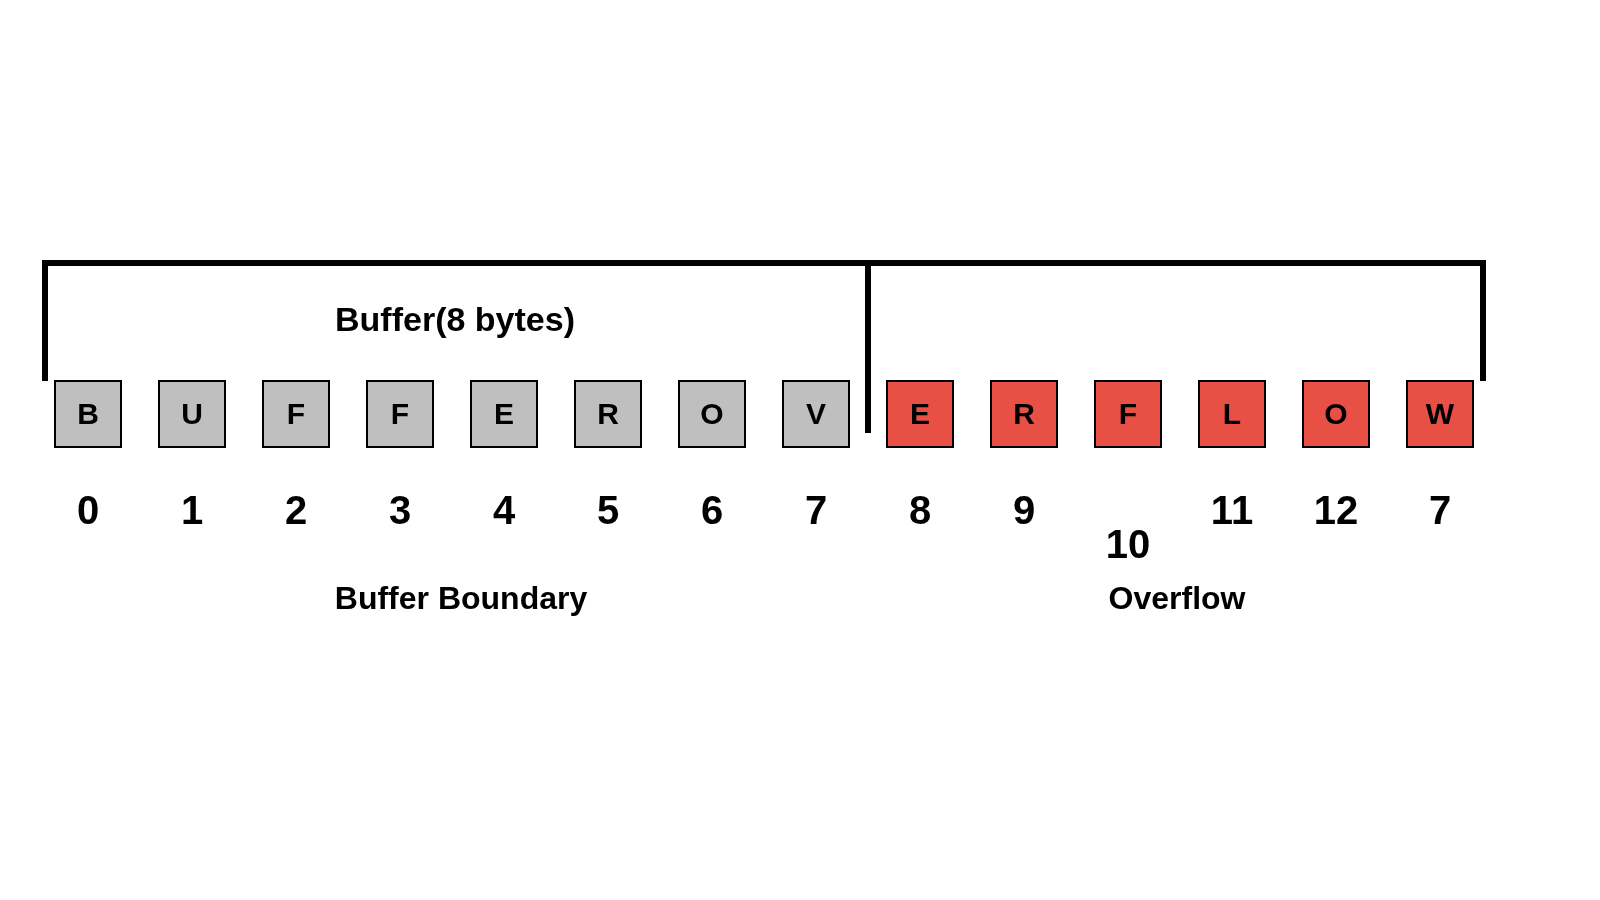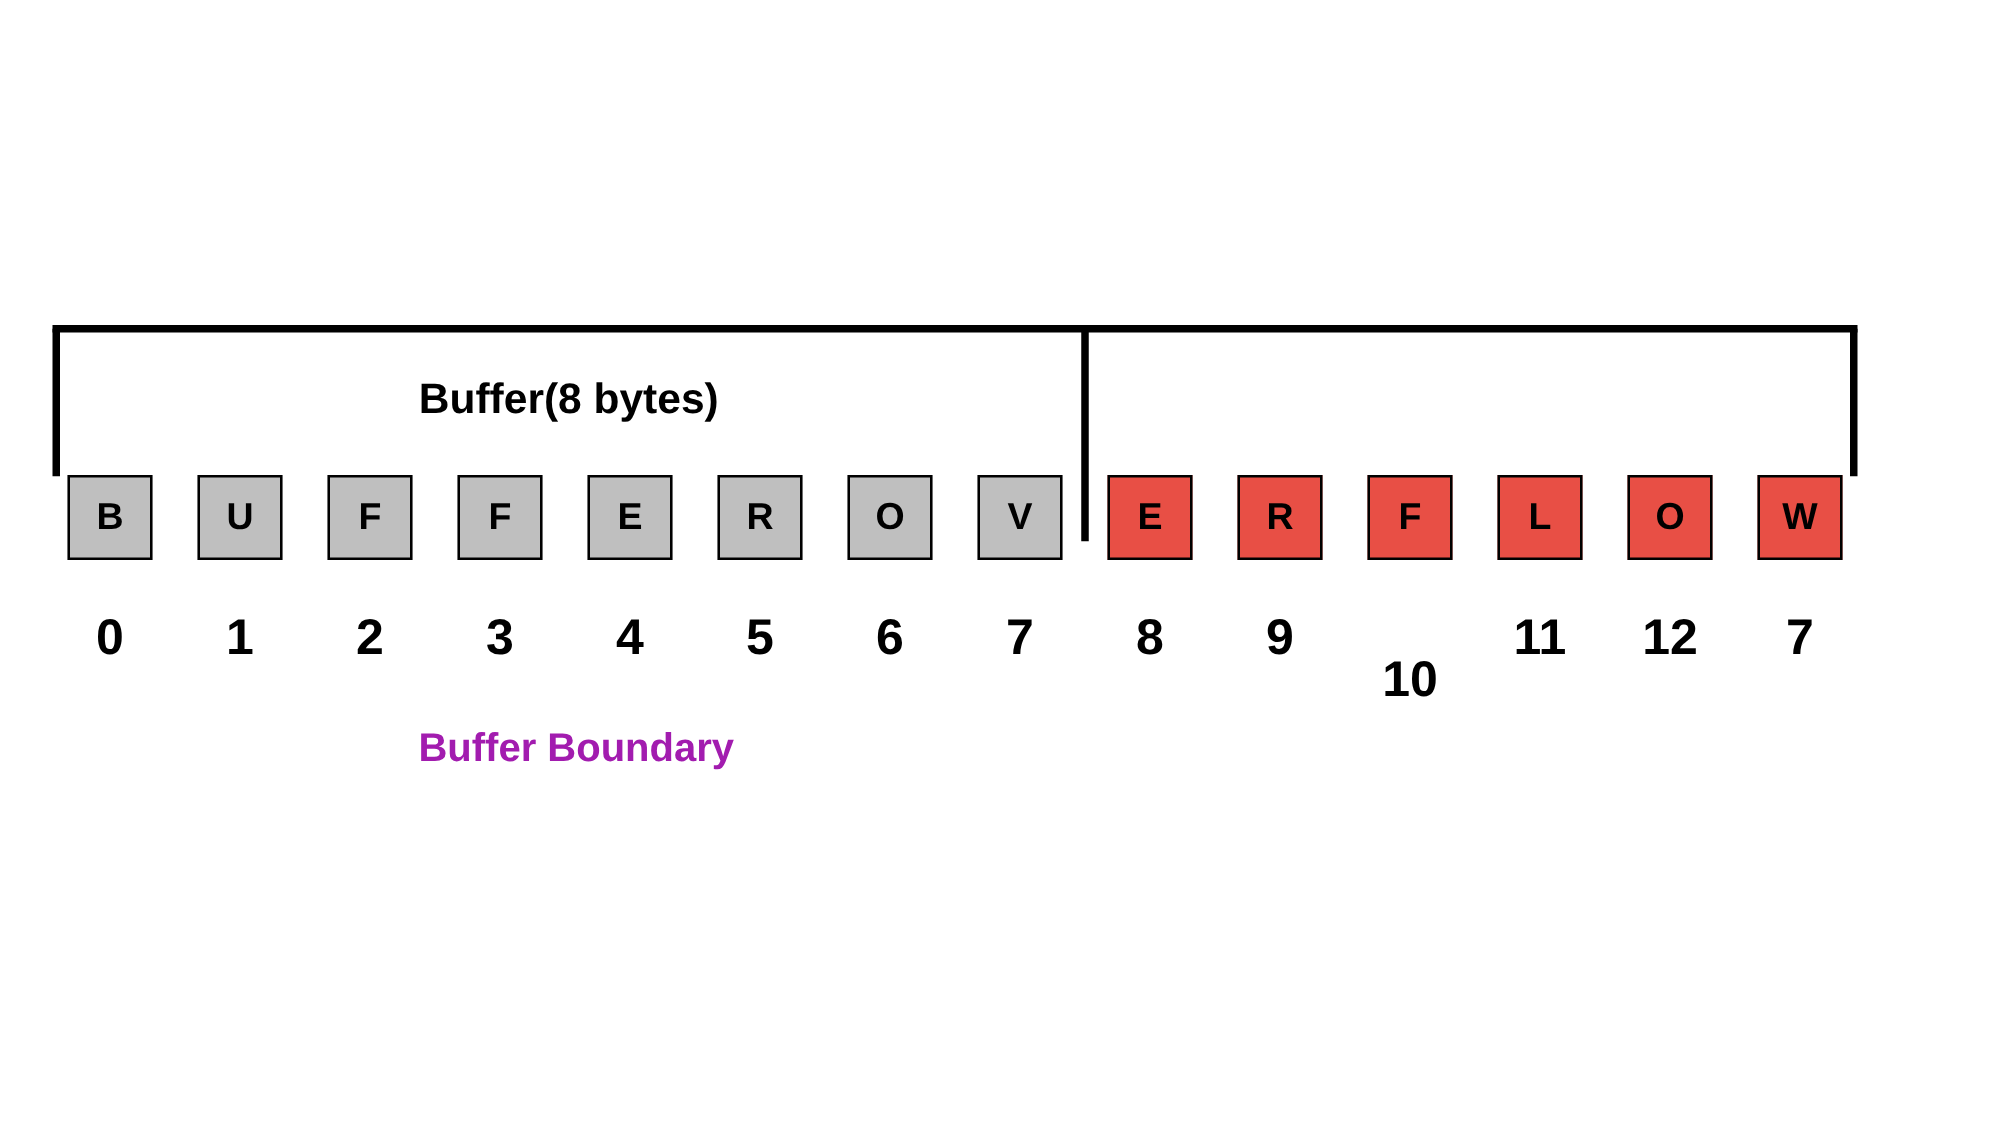--- a/index.html
+++ b/index.html
@@ -63,21 +63,21 @@
     font-size: 40px;
     font-weight: 900;
     text-align: center;
     color: #000;
   }
 
   .region-label {
     position: absolute;
     font-size: 32px;
     font-weight: 800;
-    color: #a21caf;
+    color: #000000;
     text-align: center;
   }
 </style>
 </head>
 <body>
 
 <div class="stage">
 
   <div class="bracket" id="bracket" style="left: 42px; top: 260px; width: 1444px;">
     <div class="tick-left"></div>
@@ -111,14 +111,15 @@
       <div class="idx" style="left: 1088px; width: 80px; top: 488px; margin-top: 34px;">10</div>
       <div class="cell over" style="left: 1198px; top: 380px;">L</div>
       <div class="idx" style="left: 1192px; width: 80px; top: 488px;">11</div>
       <div class="cell over" style="left: 1302px; top: 380px;">O</div>
       <div class="idx" style="left: 1296px; width: 80px; top: 488px;">12</div>
       <div class="cell over" style="left: 1406px; top: 380px;">W</div>
       <div class="idx" style="left: 1400px; width: 80px; top: 488px;">7</div>
     </div>
 
   <div class="region-label" id="rlab-left" style="top: 580px; left: 54px; width: 814px;">Buffer Boundary</div>
+  <div class="region-label" id="rlab-right" style="top: 580px; left: 868px; width: 618px;">Overflow</div>
 
 </div>
 
 </body></html>

